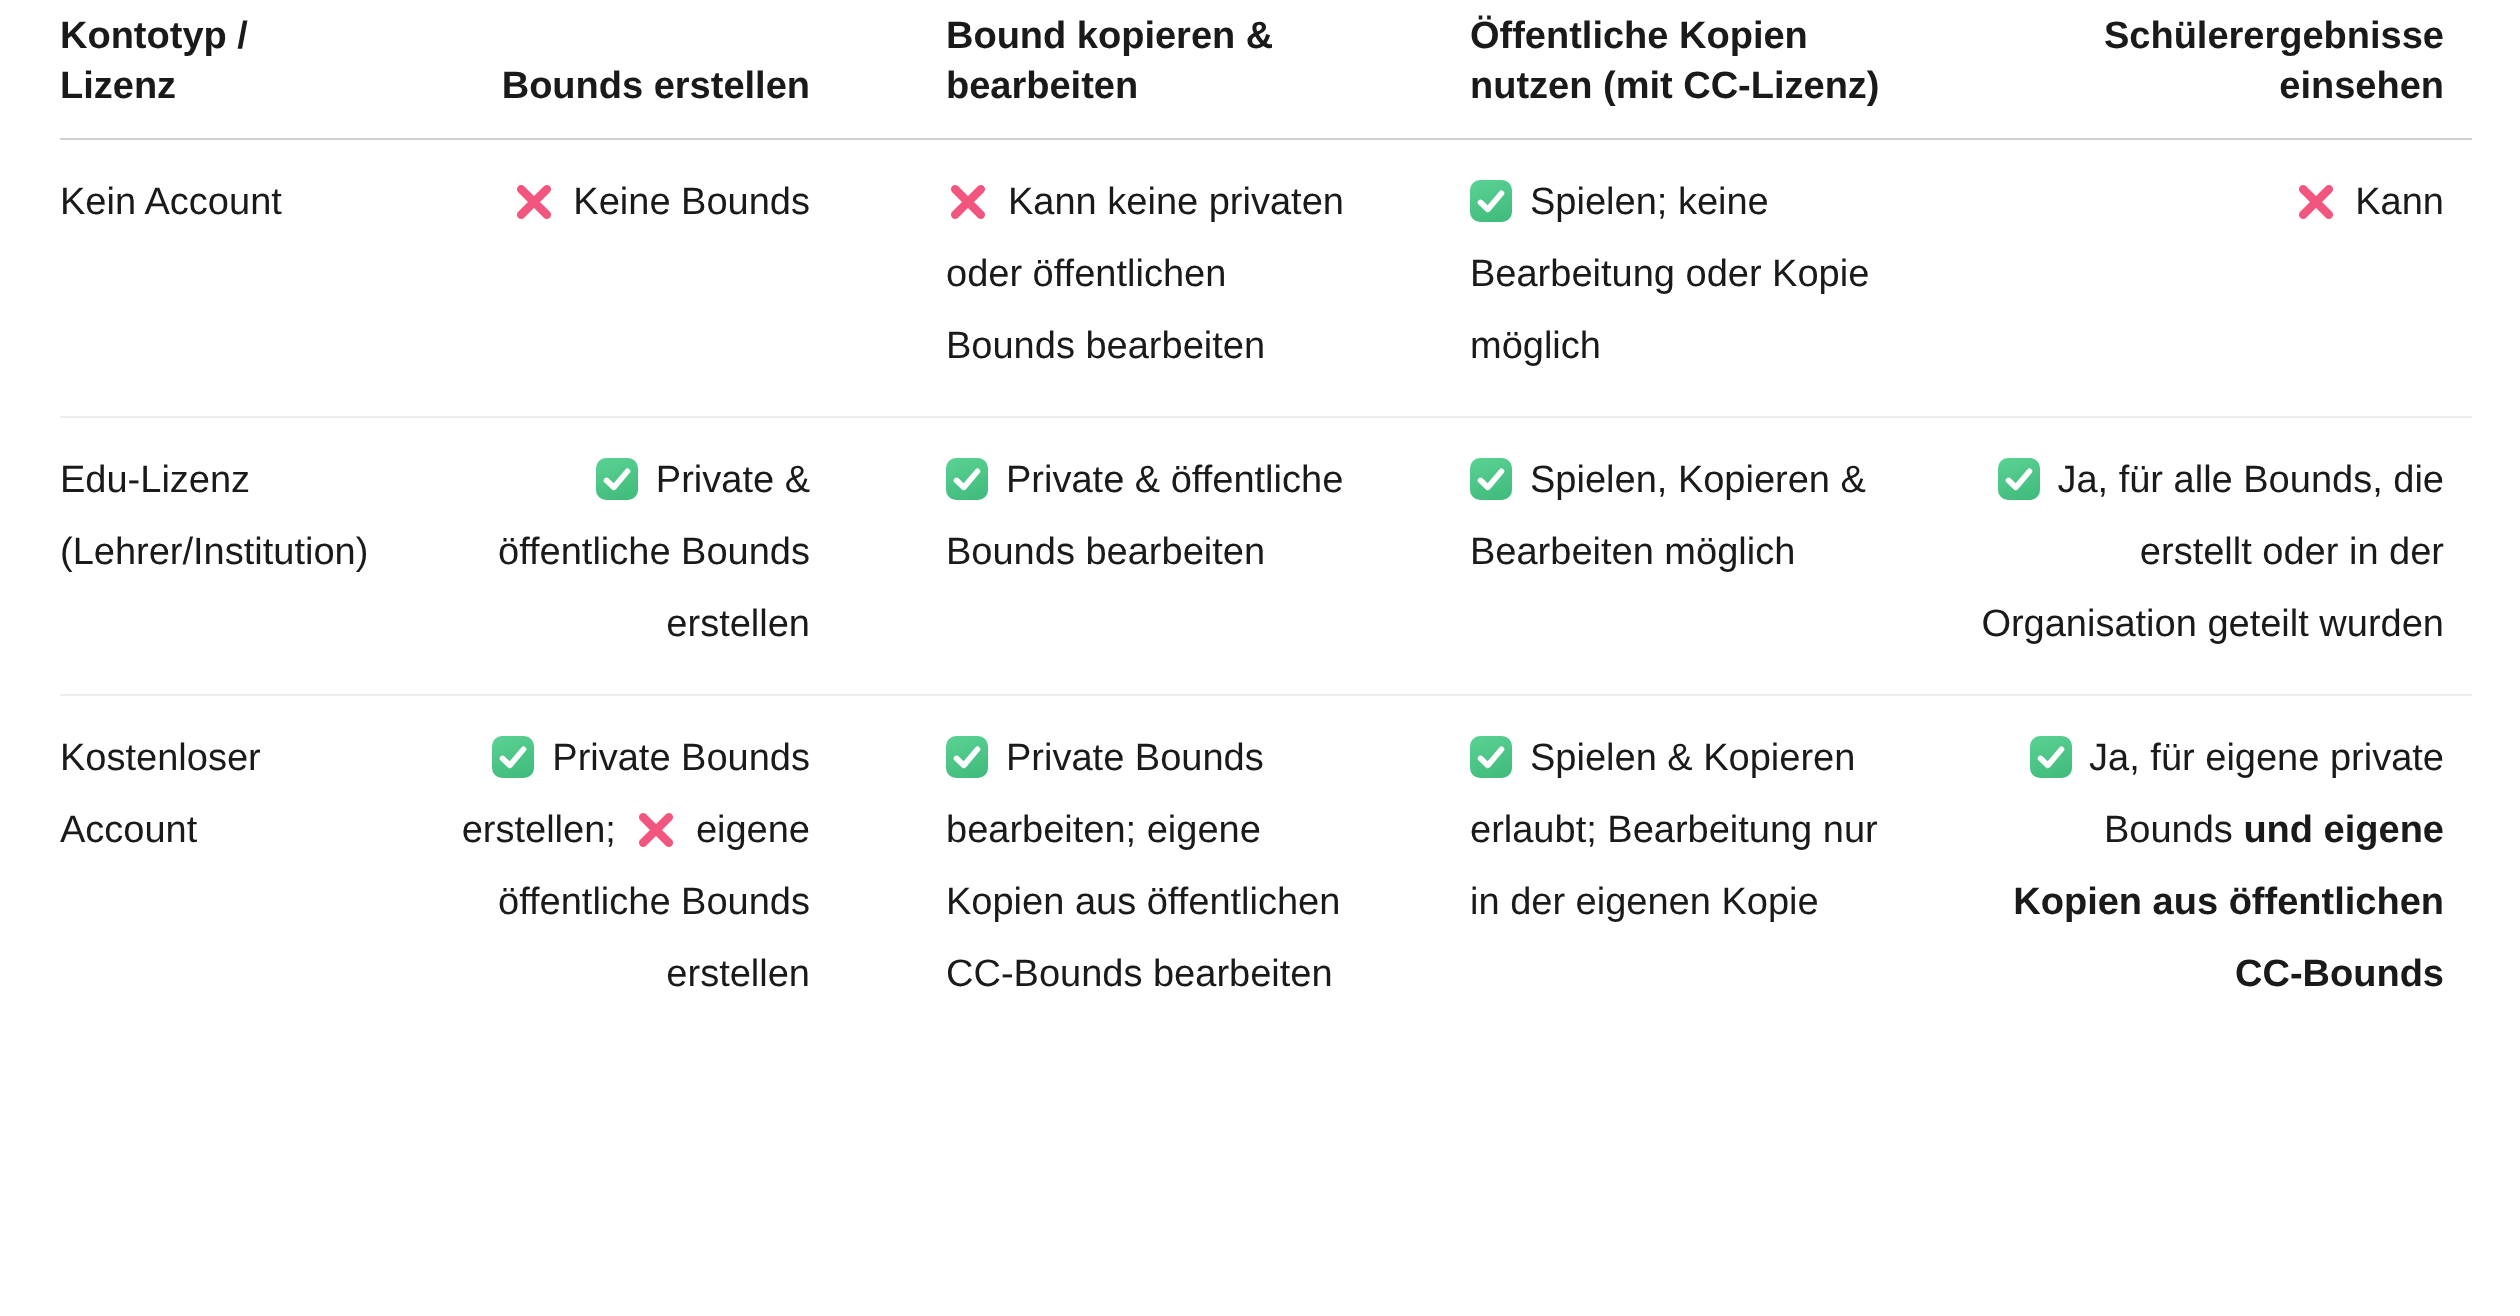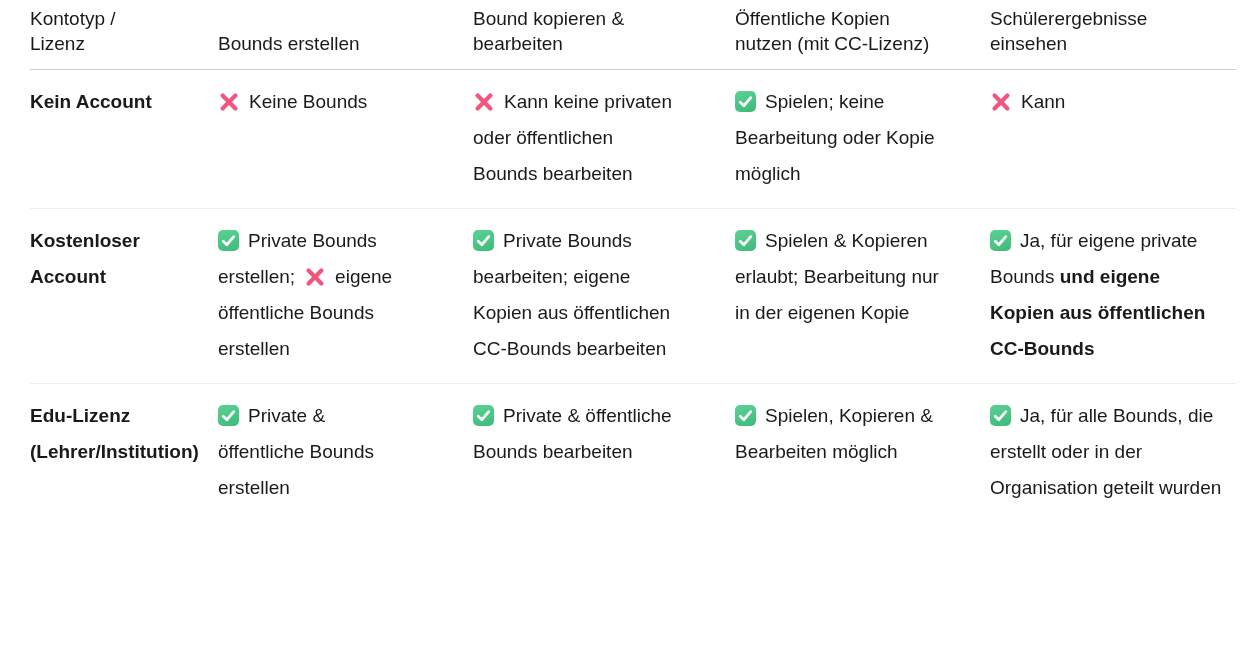--- a/index.html
+++ b/index.html
@@ -26,43 +26,43 @@
     margin-left: 30px;
     width: 1206px;
   }
   col.c1 { width: 188px; }
   col.c2 { width: 255px; }
   col.c3 { width: 262px; }
   col.c4 { width: 255px; }
   col.c5 { width: 246px; }
 
   thead th {
-    font-weight: 400;
+    font-weight: 700;
     font-size: 19px;
     line-height: 25px;
     text-align: left;
     vertical-align: bottom;
     padding: 6px 48px 13px 0;
     border-bottom: 1px solid var(--header-divider);
   }
   tbody td {
     font-size: 19px;
     line-height: 36px;
     vertical-align: top;
     padding: 14px 48px 16px 0;
   }
   tbody tr + tr td { border-top: 1px solid var(--row-divider); }
 
   th:nth-child(1), td:nth-child(1) { padding-right: 44px; }
-  th:nth-child(2), td:nth-child(2) { padding-right: 68px; }
+  th:nth-child(2), td:nth-child(2) { padding-right: 68px; text-align: right; }
   th:nth-child(3), td:nth-child(3) { padding-right: 60px; }
   th:nth-child(4), td:nth-child(4) { padding-right: 48px; }
-  th:nth-child(5), td:nth-child(5) { padding-right: 14px; }
+  th:nth-child(5), td:nth-child(5) { padding-right: 14px; text-align: right; }
 
-  td.account-cell { font-weight: 700; }
+  td.account-cell { font-weight: 400; }
   strong { font-weight: 700; }
 
   .icon {
     display: inline-block;
     width: 21px; height: 21px;
     vertical-align: -4px;
     margin-right: 9px;
   }
   span + .icon, strong + .icon { margin-left: 9px; }
   .icon svg { display: block; width: 100%; height: 100%; }
@@ -106,45 +106,45 @@
               <path d="M5 5 L19 19 M19 5 L5 19" stroke="currentColor" stroke-width="4.6" stroke-linecap="round"></path>
             </svg></span><span>Kann keine privaten oder öffentlichen Bounds bearbeiten</span></td>
         <td><span class="icon check-icon"><svg viewBox="0 0 24 24" fill="none">
               <path d="M6 12.8 L10.2 16.8 L18 7.6" stroke="#ffffff" stroke-width="3.2" stroke-linecap="round" stroke-linejoin="round"></path>
             </svg></span><span>Spielen; keine Bearbeitung oder Kopie möglich</span></td>
         <td><span class="icon cross-icon"><svg viewBox="0 0 24 24" fill="none">
               <path d="M5 5 L19 19 M19 5 L5 19" stroke="currentColor" stroke-width="4.6" stroke-linecap="round"></path>
             </svg></span><span>Kann</span></td>
       </tr>
       <tr>
+        <td class="account-cell">Edu-Lizenz (Lehrer/Institution)</td>
+        <td><span class="icon check-icon"><svg viewBox="0 0 24 24" fill="none">
+              <path d="M6 12.8 L10.2 16.8 L18 7.6" stroke="#ffffff" stroke-width="3.2" stroke-linecap="round" stroke-linejoin="round"></path>
+            </svg></span><span>Private &amp; öffentliche Bounds erstellen</span></td>
+        <td><span class="icon check-icon"><svg viewBox="0 0 24 24" fill="none">
+              <path d="M6 12.8 L10.2 16.8 L18 7.6" stroke="#ffffff" stroke-width="3.2" stroke-linecap="round" stroke-linejoin="round"></path>
+            </svg></span><span>Private &amp; öffentliche Bounds bearbeiten</span></td>
+        <td><span class="icon check-icon"><svg viewBox="0 0 24 24" fill="none">
+              <path d="M6 12.8 L10.2 16.8 L18 7.6" stroke="#ffffff" stroke-width="3.2" stroke-linecap="round" stroke-linejoin="round"></path>
+            </svg></span><span>Spielen, Kopieren &amp; Bearbeiten möglich</span></td>
+        <td><span class="icon check-icon"><svg viewBox="0 0 24 24" fill="none">
+              <path d="M6 12.8 L10.2 16.8 L18 7.6" stroke="#ffffff" stroke-width="3.2" stroke-linecap="round" stroke-linejoin="round"></path>
+            </svg></span><span>Ja, für alle Bounds, die erstellt oder in der Organisation geteilt wurden</span></td>
+      </tr>
+      <tr>
         <td class="account-cell">Kostenloser Account</td>
         <td><span class="icon check-icon"><svg viewBox="0 0 24 24" fill="none">
               <path d="M6 12.8 L10.2 16.8 L18 7.6" stroke="#ffffff" stroke-width="3.2" stroke-linecap="round" stroke-linejoin="round"></path>
             </svg></span><span>Private Bounds erstellen;</span><span class="icon cross-icon"><svg viewBox="0 0 24 24" fill="none">
               <path d="M5 5 L19 19 M19 5 L5 19" stroke="currentColor" stroke-width="4.6" stroke-linecap="round"></path>
             </svg></span><span>eigene öffentliche Bounds erstellen</span></td>
         <td><span class="icon check-icon"><svg viewBox="0 0 24 24" fill="none">
               <path d="M6 12.8 L10.2 16.8 L18 7.6" stroke="#ffffff" stroke-width="3.2" stroke-linecap="round" stroke-linejoin="round"></path>
             </svg></span><span>Private Bounds bearbeiten; eigene Kopien aus öffentlichen CC-Bounds bearbeiten</span></td>
         <td><span class="icon check-icon"><svg viewBox="0 0 24 24" fill="none">
               <path d="M6 12.8 L10.2 16.8 L18 7.6" stroke="#ffffff" stroke-width="3.2" stroke-linecap="round" stroke-linejoin="round"></path>
             </svg></span><span>Spielen &amp; Kopieren erlaubt; Bearbeitung nur in der eigenen Kopie</span></td>
         <td><span class="icon check-icon"><svg viewBox="0 0 24 24" fill="none">
               <path d="M6 12.8 L10.2 16.8 L18 7.6" stroke="#ffffff" stroke-width="3.2" stroke-linecap="round" stroke-linejoin="round"></path>
             </svg></span><span>Ja, für eigene private Bounds </span><strong>und eigene Kopien aus öffentlichen CC-Bounds</strong></td>
       </tr>
-      <tr>
-        <td class="account-cell">Edu-Lizenz (Lehrer/Institution)</td>
-        <td><span class="icon check-icon"><svg viewBox="0 0 24 24" fill="none">
-              <path d="M6 12.8 L10.2 16.8 L18 7.6" stroke="#ffffff" stroke-width="3.2" stroke-linecap="round" stroke-linejoin="round"></path>
-            </svg></span><span>Private &amp; öffentliche Bounds erstellen</span></td>
-        <td><span class="icon check-icon"><svg viewBox="0 0 24 24" fill="none">
-              <path d="M6 12.8 L10.2 16.8 L18 7.6" stroke="#ffffff" stroke-width="3.2" stroke-linecap="round" stroke-linejoin="round"></path>
-            </svg></span><span>Private &amp; öffentliche Bounds bearbeiten</span></td>
-        <td><span class="icon check-icon"><svg viewBox="0 0 24 24" fill="none">
-              <path d="M6 12.8 L10.2 16.8 L18 7.6" stroke="#ffffff" stroke-width="3.2" stroke-linecap="round" stroke-linejoin="round"></path>
-            </svg></span><span>Spielen, Kopieren &amp; Bearbeiten möglich</span></td>
-        <td><span class="icon check-icon"><svg viewBox="0 0 24 24" fill="none">
-              <path d="M6 12.8 L10.2 16.8 L18 7.6" stroke="#ffffff" stroke-width="3.2" stroke-linecap="round" stroke-linejoin="round"></path>
-            </svg></span><span>Ja, für alle Bounds, die erstellt oder in der Organisation geteilt wurden</span></td>
-      </tr>
     </tbody>
 </table>
 
 </body></html>

